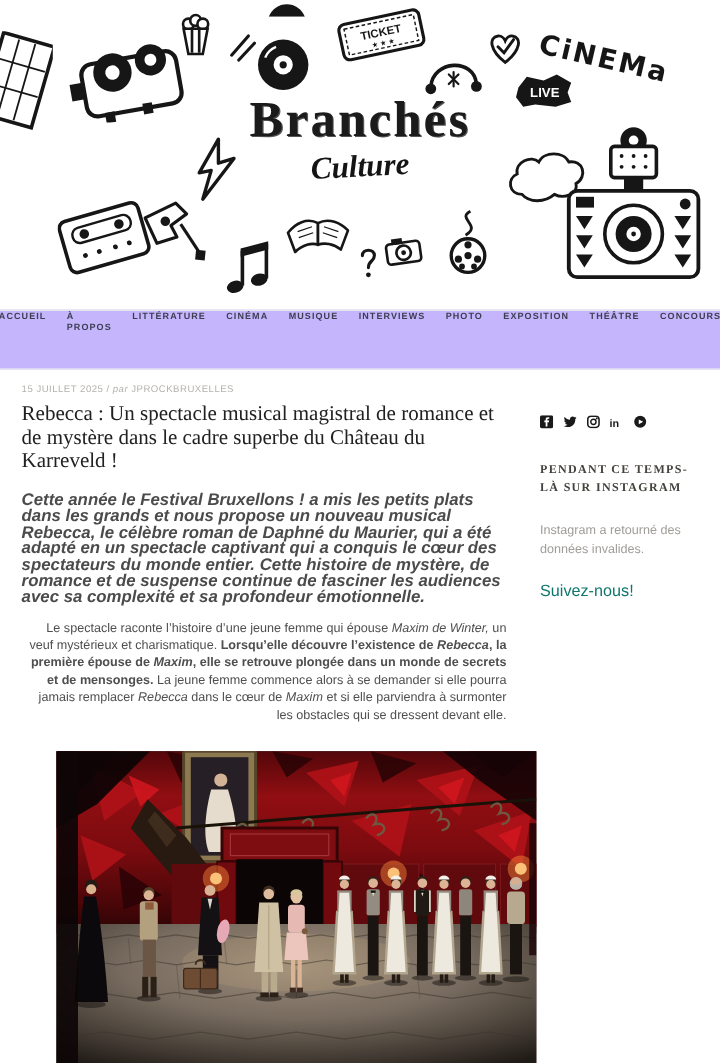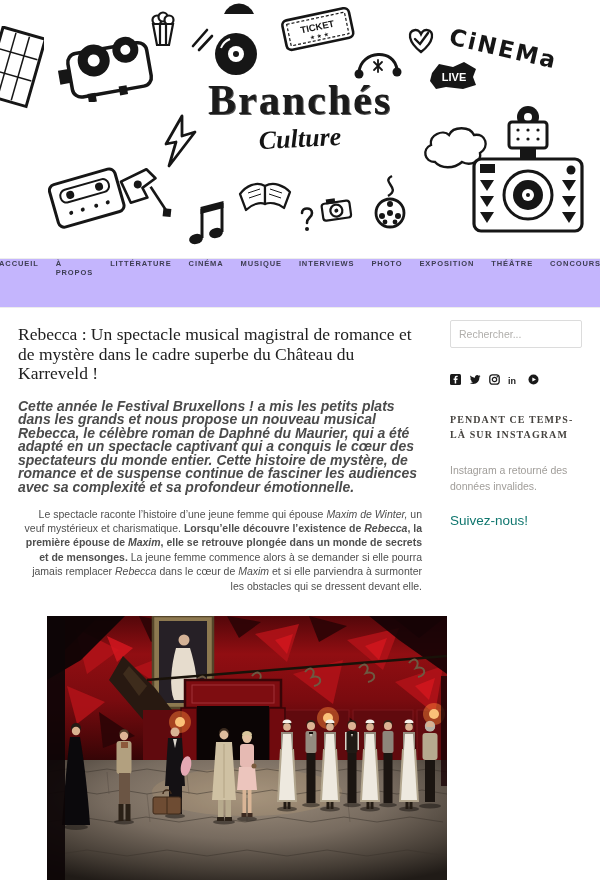--- a/index.html
+++ b/index.html
@@ -260,20 +260,26 @@
   <a>INTERVIEWS</a>
   <a>PHOTO</a>
   <a>EXPOSITION</a>
   <a>THÉÂTRE</a>
   <a>CONCOURS</a>
 </nav>
 
 <div class="page-main">
 
   <article class="article-col">
+    <div class="byline">
+      <span>15 JUILLET 2025</span>
+      <span>/</span>
+      <span class="by">par</span>
+      <a>JPROCKBRUXELLES</a>
+    </div>
 
     <h1 class="post-title">Rebecca : Un spectacle musical magistral de romance et de mystère dans le cadre superbe du Château du Karreveld !</h1>
 
     <p class="intro-par">Cette année le Festival Bruxellons ! a mis les petits plats dans les grands et nous propose un nouveau musical Rebecca, le célèbre roman de Daphné du Maurier, qui a été adapté en un spectacle captivant qui a conquis le cœur des spectateurs du monde entier. Cette histoire de mystère, de romance et de suspense continue de fasciner les audiences avec sa complexité et sa profondeur émotionnelle.</p>
 
     <p class="body-par"><span>Le spectacle raconte l’histoire d’une jeune femme qui épouse </span><span class="seg-i">Maxim de Winter,</span><span> un veuf mystérieux et charismatique. </span><span class="seg-b">Lorsqu’elle découvre l’existence de </span><span class="seg-bi">Rebecca</span><span class="seg-b">, la première épouse de </span><span class="seg-bi">Maxim</span><span class="seg-b">, elle se retrouve plongée dans un monde de secrets et de mensonges.</span><span> La jeune femme commence alors à se demander si elle pourra jamais remplacer </span><span class="seg-i">Rebecca</span><span> dans le cœur de </span><span class="seg-i">Maxim</span><span> et si elle parviendra à surmonter les obstacles qui se dressent devant elle.</span></p>
 
     <figure class="post-figure">
       <svg class="photo-frame" viewBox="0 0 400 264">
         <defs>
@@ -523,21 +529,20 @@
           </g>
 
         <rect x="0" y="0" width="18" height="264" fill="#0d0506" opacity=".92"></rect>
         <rect x="394" y="60" width="6" height="110" fill="#1a0406" opacity=".8"></rect>
       </svg>
       <figcaption>(c) Grégory Navarra</figcaption>
     </figure>
   </article>
 
   <aside class="sidebar-col">
-    <input class="search-input" type="text" placeholder="Rechercher..." style="">
 
     <div class="social-row">
       <a>
           <svg width="11" height="11" viewBox="0 0 11 11">
             <rect width="11" height="11" rx="1.5" fill="#1a1a1a"></rect>
             <path d="M6.2,9.5 L6.2,5.9 L7.4,5.9 L7.6,4.5 L6.2,4.5 L6.2,3.6 C6.2,3.2 6.4,2.9 6.9,2.9 L7.7,2.9 L7.7,1.7 L6.5,1.7 C5.3,1.7 4.7,2.4 4.7,3.5 L4.7,4.5 L3.6,4.5 L3.6,5.9 L4.7,5.9 L4.7,9.5 Z" fill="#fff"></path>
           </svg>
         </a>
       <a>
           <svg width="12" height="11" viewBox="0 0 12 11">

